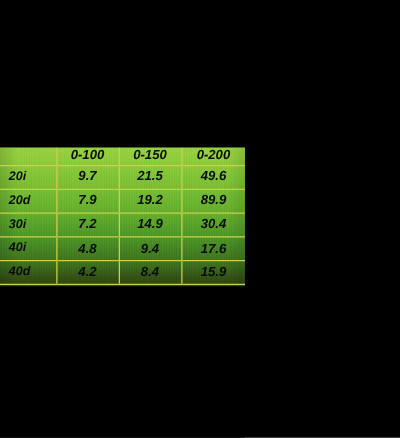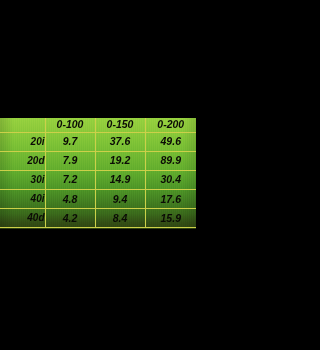--- a/index.html
+++ b/index.html
@@ -105,22 +105,22 @@
   }
   table#grid tr.header-row th {
     font-size: 10.5px;
     text-align: center;
     padding-bottom: 1px;
   }
   table#grid tr.header-row th.corner {
     border-bottom: 1px solid #ccd049;
   }
   table#grid td.rowlabel {
-    text-align: right;
-    padding-left: 18px;
+    text-align: left;
+    padding-left: 7px;
     font-size: 10px;
   }
   table#grid td.value {
     text-align: center;
     font-size: 10.5px;
   }
   table#grid tr.last-row td { border-bottom: 1px solid #ccd049; margin-top: 20px; }
 
   
   tr.header-row { height: 14px; }
@@ -147,21 +147,21 @@
           <th class="corner"></th>
           <th class="sep">0-100</th>
           <th class="sep">0-150</th>
           <th class="sep">0-200</th>
         </tr>
       </thead>
       <tbody>
         <tr class="data-row">
           <td class="rowlabel">20i</td>
           <td class="value sep">9.7</td>
-          <td class="value sep">37.6</td>
+          <td class="value sep">21.5</td>
           <td class="value sep">49.6</td>
         </tr>
         <tr class="data-row">
           <td class="rowlabel">20d</td>
           <td class="value sep">7.9</td>
           <td class="value sep">19.2</td>
           <td class="value sep">89.9</td>
         </tr>
         <tr class="data-row">
           <td class="rowlabel">30i</td>

